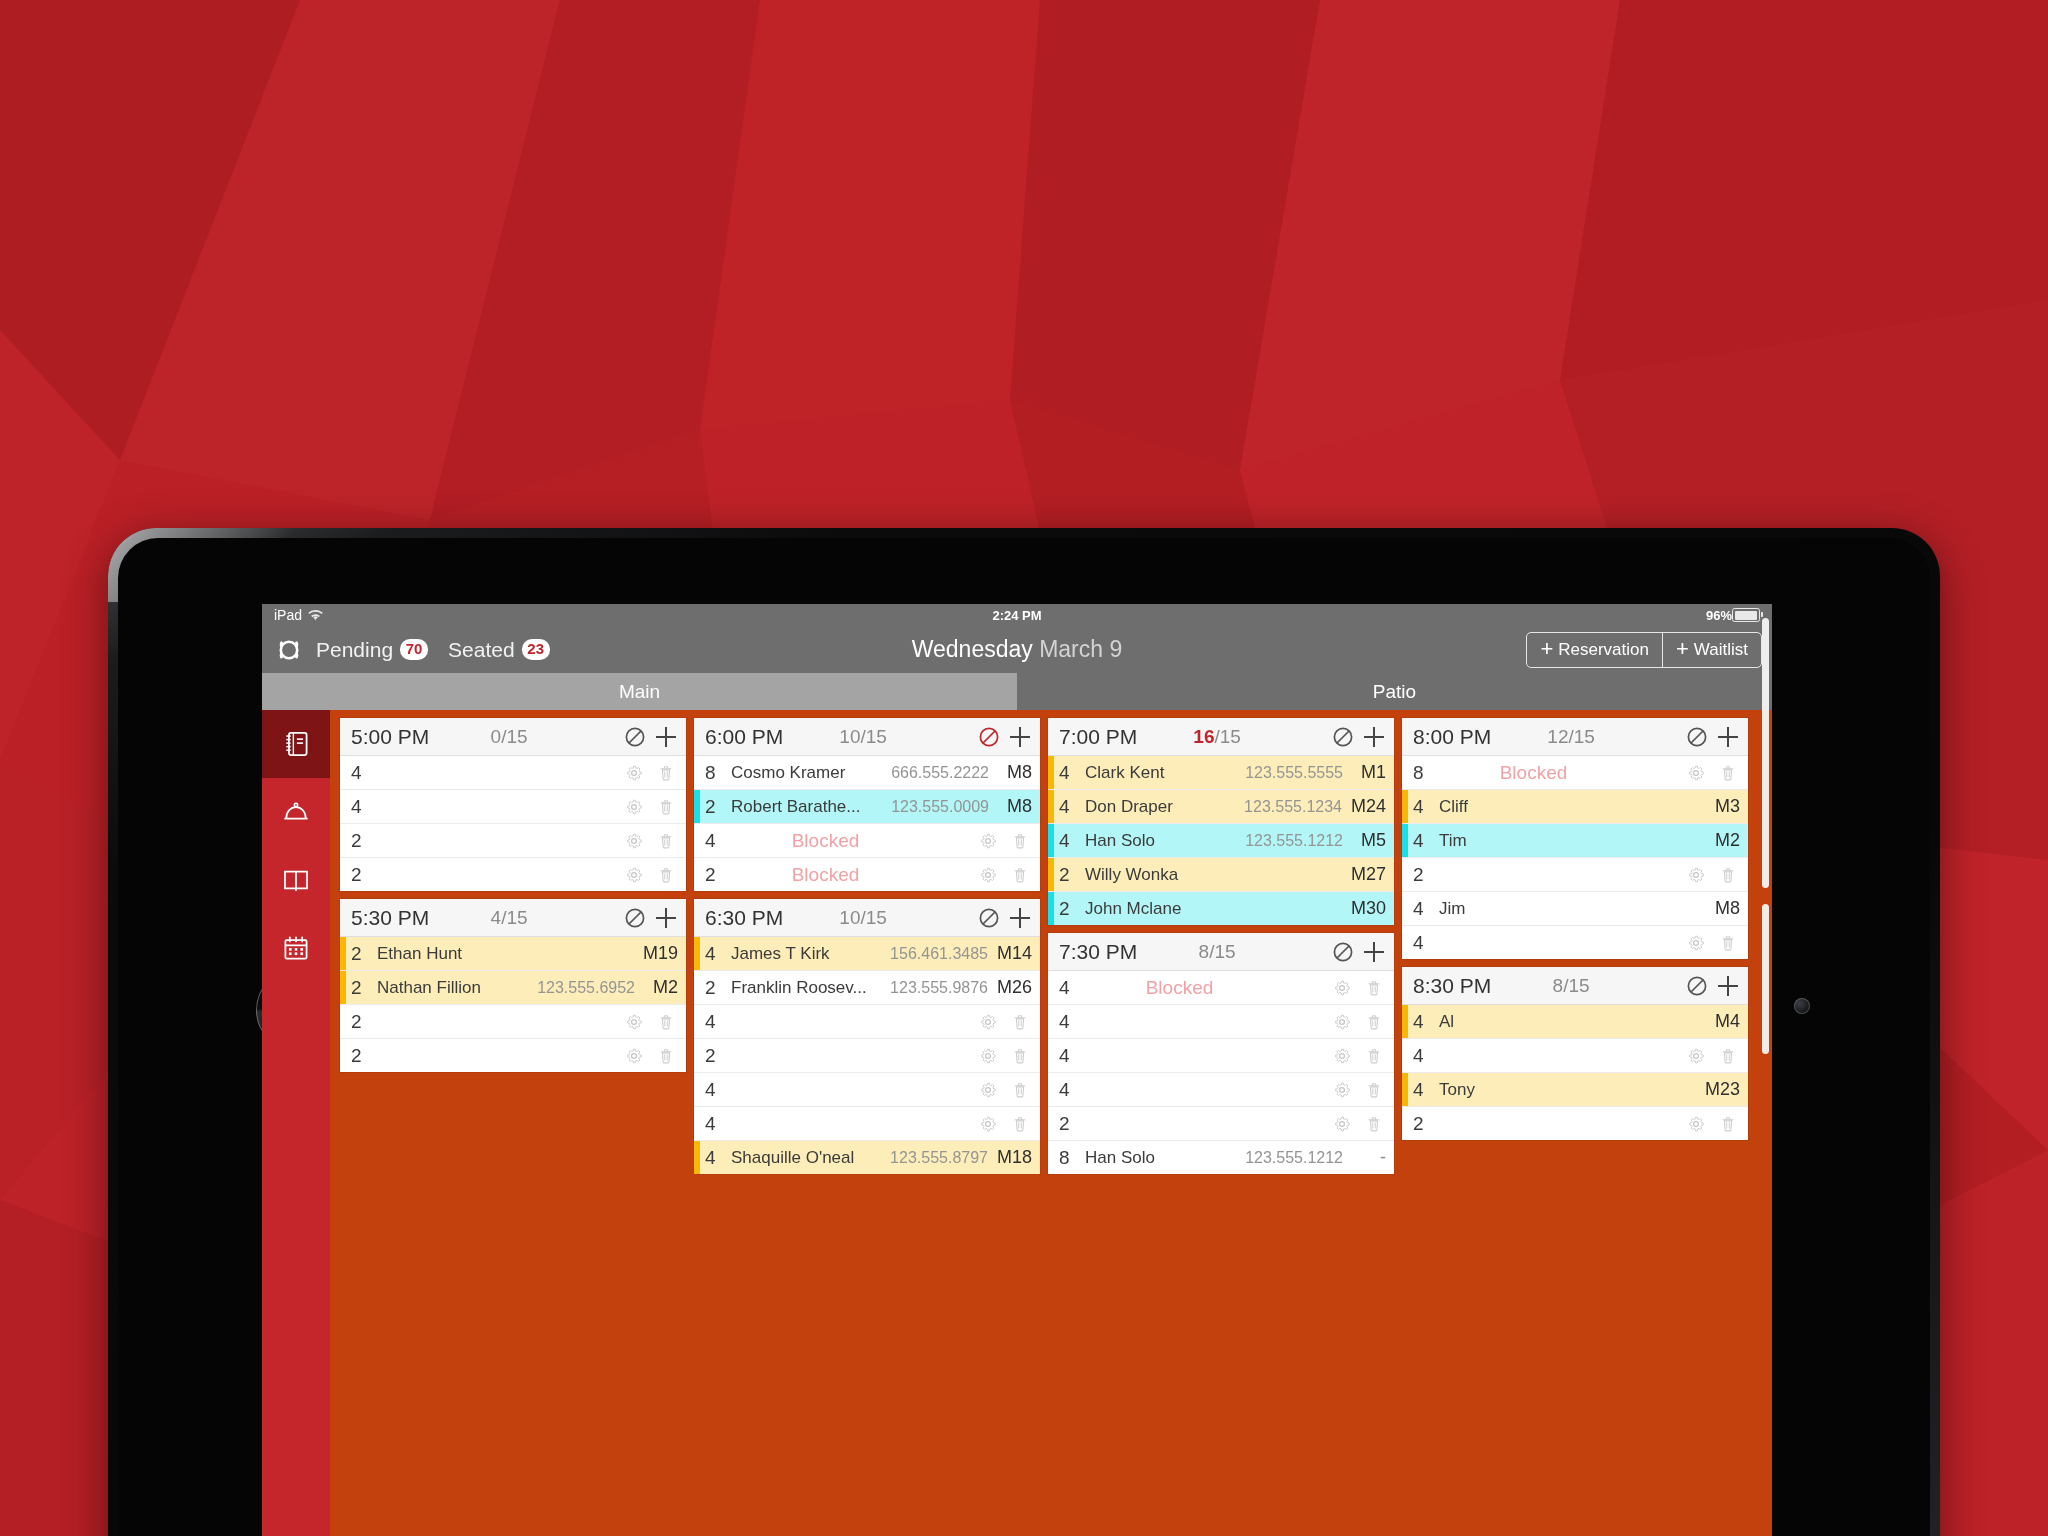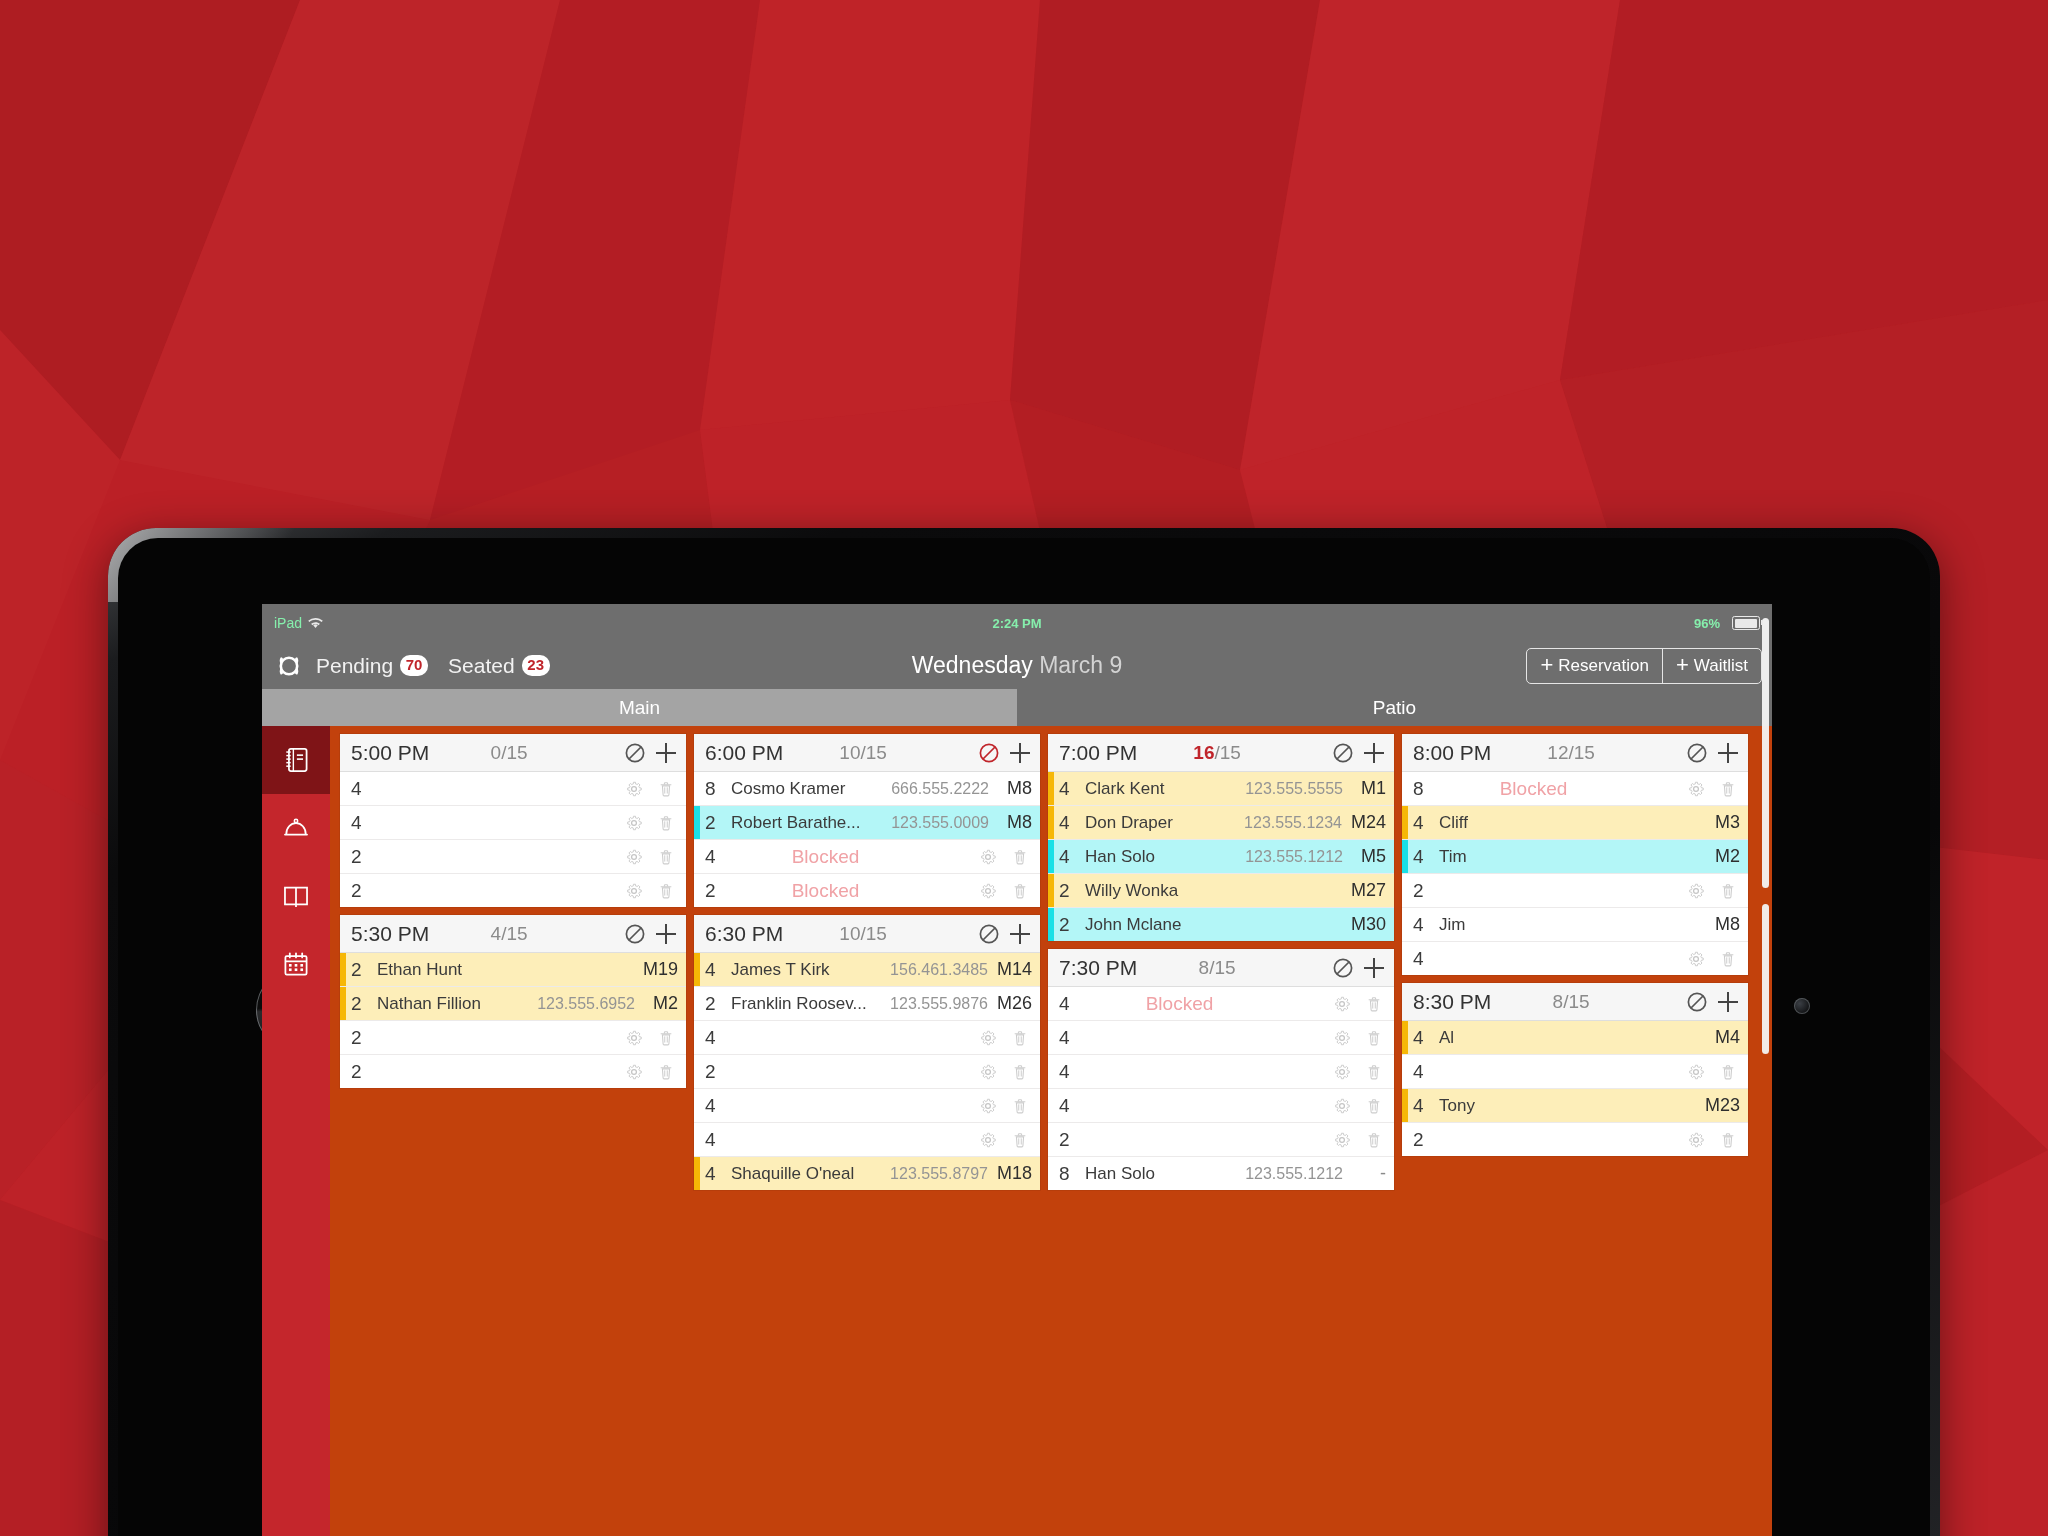--- a/index.html
+++ b/index.html
@@ -56,26 +56,26 @@
 
   
   .screen{
     position:absolute;left:262px;top:604px;width:1510px;height:932px;
     background:#a9a9a9;overflow:hidden;
     font-family:"Liberation Sans", sans-serif;
   }
 
   
   .statusbar{
-    height:22px;background:#6e6e6e;color:#86efac;font-size:14px;
-    display:flex;align-items:center;padding:8px 12px;position:relative;
+    height:22px;background:#6e6e6e;color:#ffffff;font-size:14px;
+    display:flex;align-items:center;padding:0 12px;position:relative;
   }
   .sb-left{display:flex;align-items:center;gap:6px;}
   .sb-center{position:absolute;left:0;right:0;text-align:center;font-weight:bold;font-size:13px;}
-  .sb-right{margin-left:auto;display:flex;align-items:center;gap:12px;position:relative;z-index:2;font-size:13px;font-weight:bold;}
+  .sb-right{margin-left:auto;display:flex;align-items:center;gap:0;position:relative;z-index:2;font-size:13px;font-weight:bold;}
   .wifi{display:inline-block;width:15px;height:12px;position:relative;}
   .wifi svg{display:block;}
   .battery{
     width:26px;height:12px;border:1.5px solid #e9e9e9;border-radius:2.5px;position:relative;
   }
   .battery::after{content:"";position:absolute;right:-4px;top:3px;width:2.5px;height:5px;background:#e9e9e9;border-radius:0 1px 1px 0;}
   .battery i{position:absolute;left:1.5px;top:1.5px;bottom:1.5px;width:88%;background:#e9e9e9;border-radius:1px;display:block;}
 
   
   .navbar{

